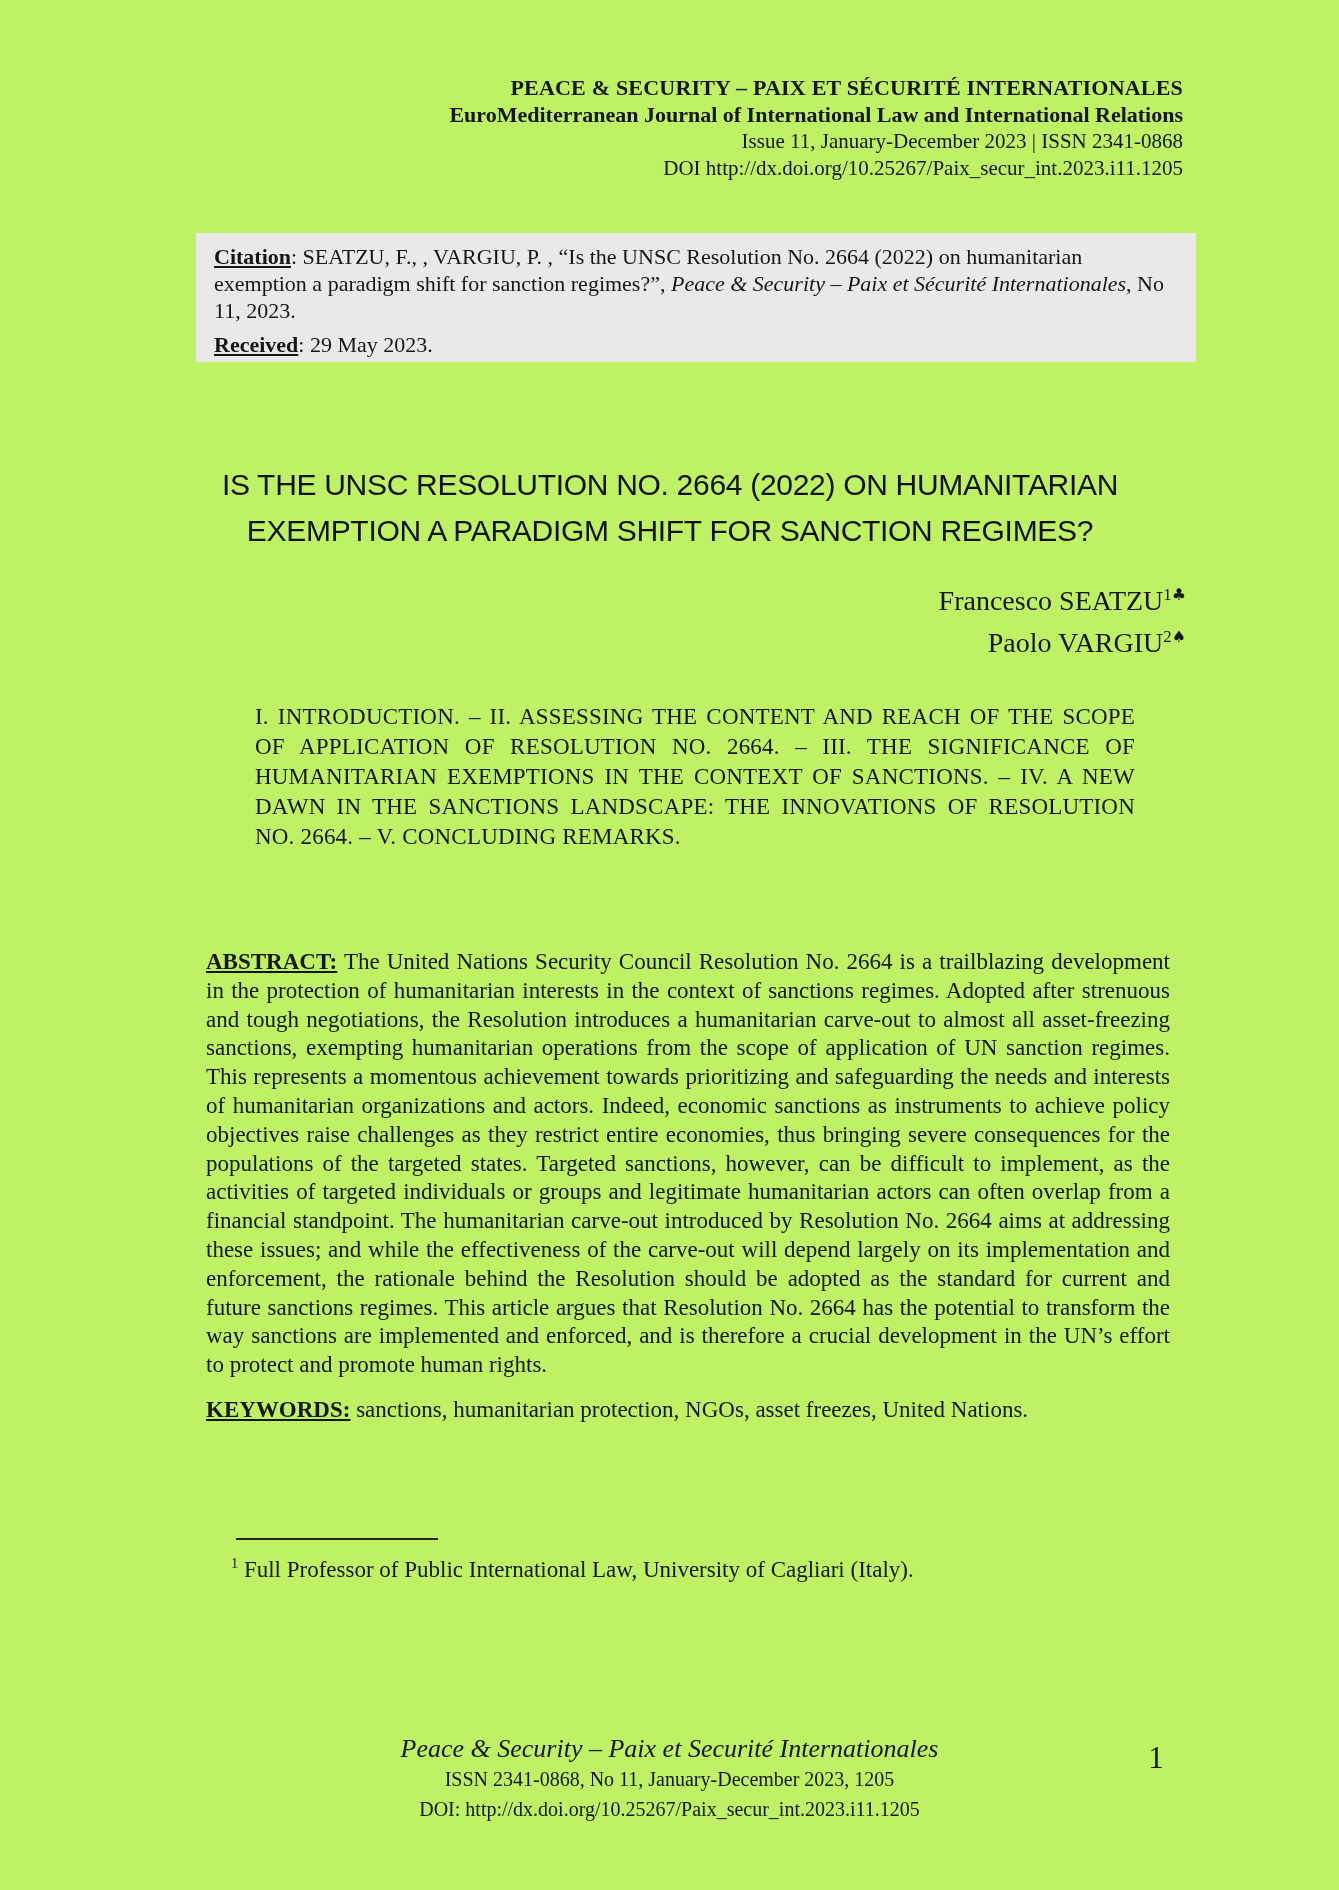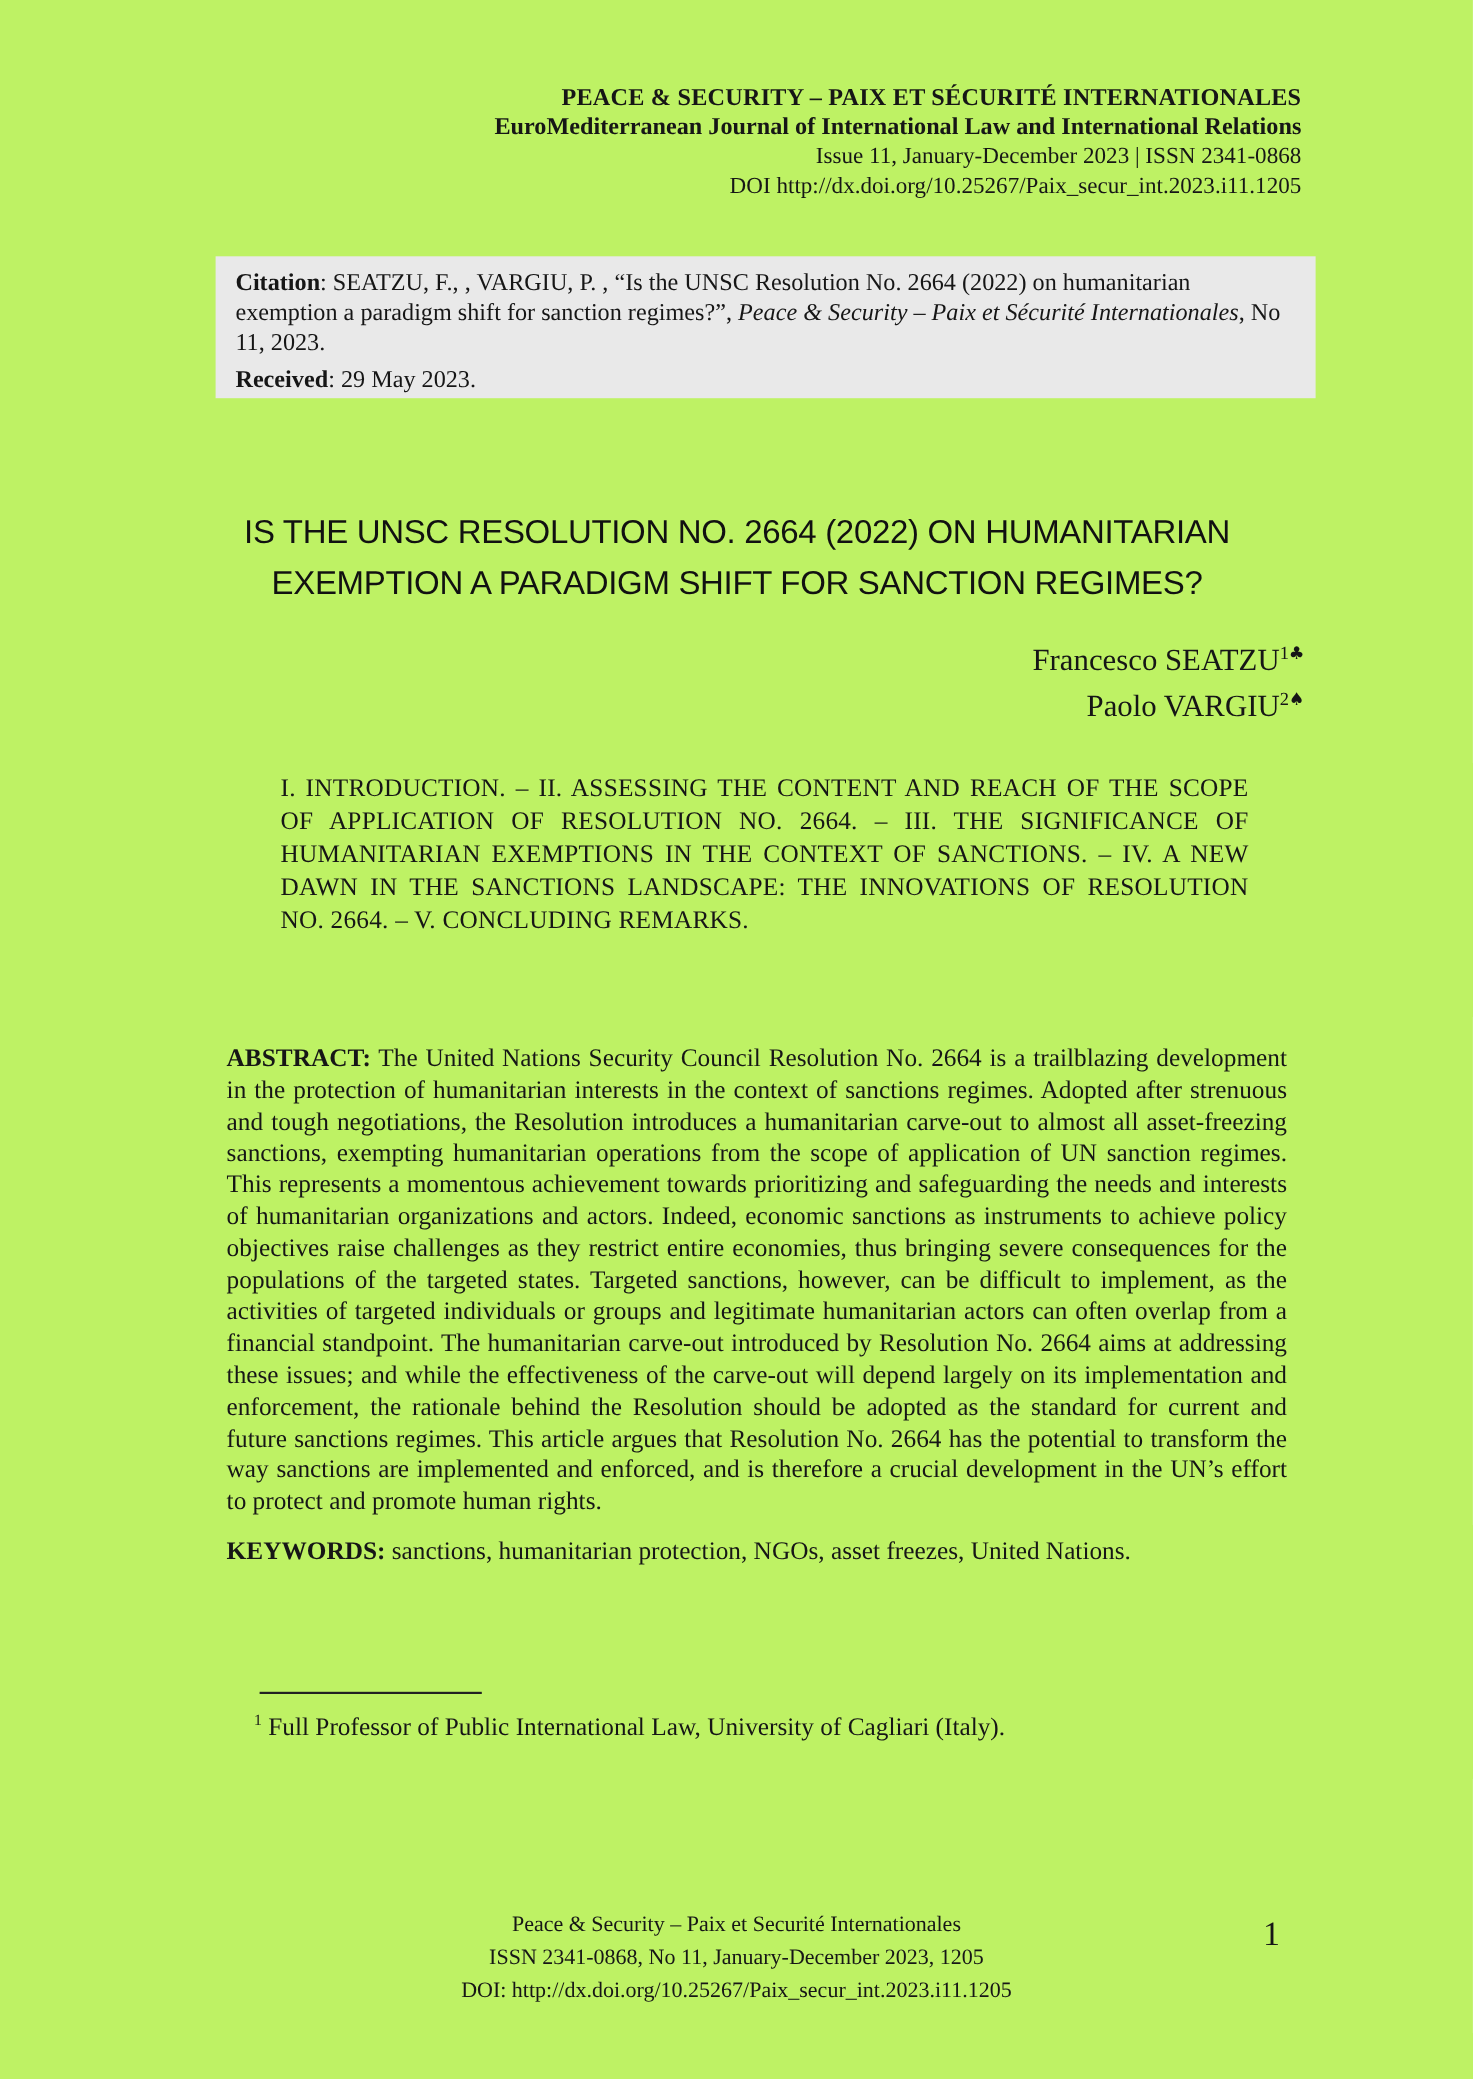--- a/index.html
+++ b/index.html
@@ -4,21 +4,21 @@
 <style>
   html,body { margin:0; padding:0; background:#ffffff; }
   .page {
     position:relative;
     width:1339px; height:1890px;
     background:#bef264;
     color:#161616;
     font-family:"Liberation Serif", serif;
     overflow:hidden;
   }
-  .bold { font-weight:bold; }
+  .bold { font-weight:bold;text-decoration:underline; }
   .italic { font-style:italic; }
 
   
   .journal-header {
     position:absolute; top:74px; right:156px;
     text-align:right; line-height:27px;
   }
   .journal-header .h1 { font-size:22px; font-weight:bold; letter-spacing:0.2px; }
   .journal-header .h2 { font-size:22px; font-weight:bold; }
   .journal-header .h3, .journal-header .h4 { font-size:21px; }
@@ -74,21 +74,21 @@
     width:202px; height:2px; background:#222; margin:0 0 16px 5px;
   }
   .footnote { margin:0 0 15px 0; }
   .footnote sup { font-size:62%; line-height:0; }
 
   
   .page-footer {
     position:absolute; top:1734px; left:0; width:1339px;
     text-align:center; font-size:20px; line-height:30px;
   }
-  .page-footer .f1 { font-size:20px; }
+  .page-footer .f1 { font-style:italic; font-size:26px; }
   .page-number {
     position:absolute; top:1740px; left:1128px; width:56px;
     font-size:31px; text-align:center;
   }
 </style>
 </head>
 <body>
 
 <div class="page">
 

